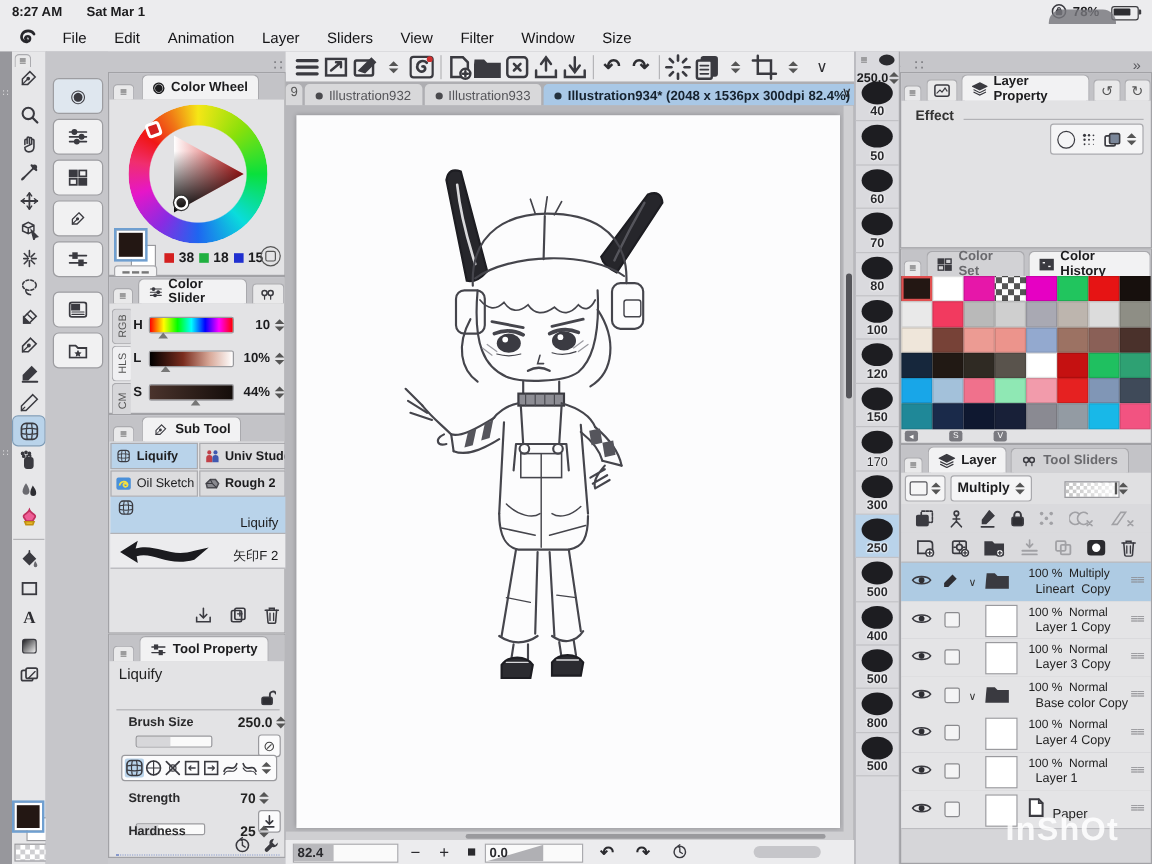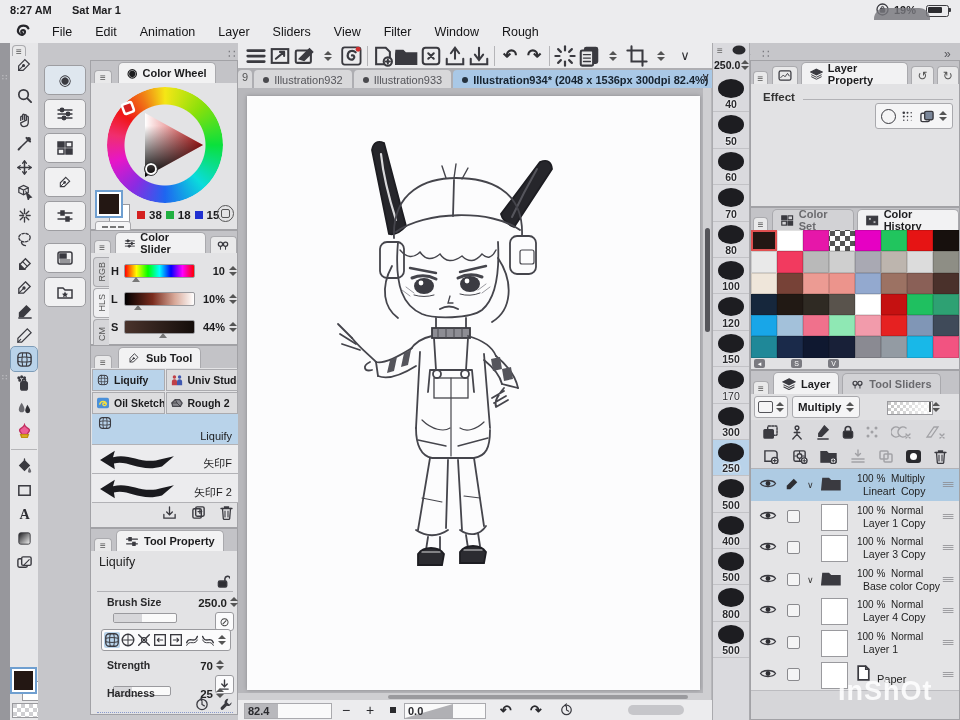--- a/index.html
+++ b/index.html
@@ -54,21 +54,21 @@
 <div class="abs" style="left:0;top:0;width:960px;height:20px;background:#ececee;display:flex;align-items:center;font-size:11px;font-weight:bold">
   <span class="abs" style="left:10px">8:27 AM</span>
   <span class="abs" style="left:72px">Sat Mar 1</span>
   <span class="ic abs" style="left:876px;top:3px;width:13px;height:13px">
       <svg viewBox="0 0 13 13" fill="none" stroke="#3a3a40" stroke-width="1.5" stroke-linecap="round">
         <circle cx="6.5" cy="6.5" r="5.5" stroke-width="1.3"></circle>
         <rect x="4.5" y="5.5" width="4" height="3.5" rx="0.8" fill="#3a3a40"></rect>
         <path d="M5.3,5.5 V4.6 a1.2,1.2 0 0 1 2.4,0 V5.5" stroke-width="1"></path>
       </svg>
     </span>
-  <span class="abs" style="left:894px">19%</span>
+  <span class="abs" style="left:894px">78%</span>
   <span class="abs" style="left:926px;top:5px;width:21px;height:10px;border:1px solid #3c3c40;border-radius:2.5px">
     <span class="abs" style="left:1px;top:1px;width:14px;height:6px;background:#2c2c30;border-radius:1px"></span>
     <span class="abs" style="left:22px;top:2px;width:2px;height:4px;background:#3c3c40;border-radius:0 1px 1px 0"></span>
   </span>
 </div>
 
 <div class="abs" style="left:874px;top:8px;width:56px;height:38px;background:rgba(118,118,124,.82);border-radius:11px;display:flex;align-items:center;justify-content:center">
   <span style="color:#f4f4f6;font-size:24px;font-weight:bold;line-height:1">›</span>
 </div>
 
@@ -80,21 +80,21 @@
     </span>
   <div id="menu-items" style="position:absolute;left:52px;display:flex;gap:23px;font-size:12.5px;color:#141416">
       <span>File</span>
       <span>Edit</span>
       <span>Animation</span>
       <span>Layer</span>
       <span>Sliders</span>
       <span>View</span>
       <span>Filter</span>
       <span>Window</span>
-      <span>Rough</span>
+      <span>Size</span>
     </div>
 </div>
 
 <div class="abs" style="left:0;top:43px;width:960px;height:25px;background:#c6c6ca">
   <span class="abs" style="left:6px;top:4px;color:#55555a;font-size:12px">«</span>
   <span class="abs" style="left:32px;top:4px;color:#77777c;font-size:12px">∷</span>
   <span class="abs" style="left:50px;top:4px;color:#55555a;font-size:12px">«</span>
   <span class="abs" style="left:80px;top:4px;color:#55555a;font-size:12px">‹</span>
   <span class="abs" style="left:228px;top:4px;color:#77777c;font-size:12px">∷</span>
   <div class="abs" style="left:238px;top:0;width:474px;height:25px;background:#ececee;display:flex;align-items:center;padding-left:6px;box-sizing:border-box">
@@ -608,21 +608,21 @@
       <div style="height:20px;display:flex;align-items:center;gap:4px;padding:0 3px;font-size:10.5px;font-weight:bold;overflow:hidden;white-space:nowrap;
      background:#dcdcde;border:1px solid #ababaf">
      <span class="ic" style="width:14px;height:12px;flex:none">
           <svg viewBox="0 0 16 14">
             <circle cx="5" cy="3.5" r="2" fill="#c04048"></circle>
             <path d="M2,13 V9 a3,3 0 0 1 6,0 V13 Z" fill="#c04048"></path>
             <circle cx="11" cy="3.5" r="2" fill="#4058b0"></circle>
             <path d="M8,13 V9 a3,3 0 0 1 6,0 V13 Z" fill="#4058b0"></path>
           </svg>
         </span>Univ Stude</div>
-      <div style="height:20px;display:flex;align-items:center;gap:4px;padding:0 3px;font-size:10.5px;font-weight:bold;overflow:hidden;white-space:nowrap;
+      <div style="height:20px;display:flex;align-items:center;gap:4px;padding:0 3px;font-size:10.5px;font-weight:normal;overflow:hidden;white-space:nowrap;
      background:#dcdcde;border:1px solid #ababaf">
      <span class="ic" style="width:14px;height:12px;flex:none">
           <svg viewBox="0 0 16 14">
             <rect x="1" y="1" width="14" height="12" rx="2" fill="#4a90d9"></rect>
             <path d="M4,9 C5,4 11,4 12,8 C12,10 9,11 8,9 C7,7 10,6 11,8" stroke="#f4e040" stroke-width="1.6" fill="none"></path>
           </svg>
         </span>Oil Sketch</div>
       <div style="height:20px;display:flex;align-items:center;gap:4px;padding:0 3px;font-size:10.5px;font-weight:bold;overflow:hidden;white-space:nowrap;
      background:#dcdcde;border:1px solid #ababaf">
      <span class="ic" style="width:14px;height:12px;flex:none">
@@ -634,28 +634,20 @@
     </div>
   <div id="subtool-items" class="abs" style="left:1px;top:68px;width:146px">
       <div style="position:relative;height:30px;background:#b9d3ea;border-bottom:1px solid #b2b2b6">
       <span class="ic" style="position:absolute;left:4px;top:2px;width:18px;height:14px">
           <svg viewBox="0 0 18 18" fill="none" stroke="#3a3a40" stroke-width="1.5" stroke-linecap="round">
             <rect x="2" y="2" width="14" height="14" rx="4"></rect>
             <path d="M7,2.5 C6,7 6,11 7,15.5 M11,2.5 C12,7 12,11 11,15.5 M2.5,7 C7,6 11,6 15.5,7 M2.5,11 C7,12 11,12 15.5,11" stroke-width="1.1"></path>
           </svg>
         </span>
       <span style="position:absolute;right:6px;bottom:2px;font-size:11px">Liquify</span>
-      </div>
-      <div style="position:relative;height:28px;background:#ececee;border-bottom:1px solid #b2b2b6">
-      <span class="ic" style="position:absolute;left:2px;top:2px;width:86px;height:24px">
-          <svg viewBox="0 0 86 26">
-            <path d="M3,14 L19,4 L17,11 C36,6 48,20 70,13 L83,10 L70,21 C46,28 32,13 18,18 L19,24 Z" fill="#1b1b1f"></path>
-          </svg>
-        </span>
-      <span style="position:absolute;right:6px;bottom:2px;font-size:11px">矢印F</span>
       </div>
       <div style="position:relative;height:28px;background:#ececee;border-bottom:1px solid #b2b2b6">
       <span class="ic" style="position:absolute;left:2px;top:2px;width:86px;height:24px">
           <svg viewBox="0 0 86 26">
             <path d="M3,14 L19,4 L17,11 C36,6 48,20 70,13 L83,10 L70,21 C46,28 32,13 18,18 L19,24 Z" fill="#1b1b1f"></path>
           </svg>
         </span>
       <span style="position:absolute;right:6px;bottom:2px;font-size:11px">矢印F 2</span>
       </div>
     </div>
@@ -940,21 +932,21 @@
   <span class="ic abs" style="left:18px;top:1px;width:16px;height:12px">
       <svg viewBox="0 0 16 12" fill="none" stroke="#3a3a40" stroke-width="1.5" stroke-linecap="round">
         <ellipse cx="8" cy="6" rx="6.5" ry="4.5" fill="#2a2a2e" stroke="none"></ellipse>
       </svg>
     </span>
   <span class="abs" style="left:1px;top:16px;font-size:10.5px;font-weight:bold">250.0</span>
   <span class="abs stepper" style="left:28px;top:17px">
       <i class="up"></i>
       <i class="dn"></i>
     </span>
-  <div id="brush-list" class="abs" style="left:0;top:33px;width:36px">
+  <div id="brush-list" class="abs" style="left:0;top:22px;width:36px">
       <div style="position:relative;height:35.4px;border-bottom:1px solid #c2c2c6;
       background:transparent">
      <i style="position:absolute;left:5px;top:3px;width:26px;height:19px;background:#1d1d21;border-radius:50%"></i>
      <span style="position:absolute;left:0;right:0;bottom:1px;text-align:center;font-size:10.5px;font-weight:bold;color:#2a2a2e;text-shadow:0 0 2px #fff,0 0 2px #fff">40</span>
    </div>
       <div style="position:relative;height:35.4px;border-bottom:1px solid #c2c2c6;
       background:transparent">
      <i style="position:absolute;left:5px;top:3px;width:26px;height:19px;background:#1d1d21;border-radius:50%"></i>
      <span style="position:absolute;left:0;right:0;bottom:1px;text-align:center;font-size:10.5px;font-weight:bold;color:#2a2a2e;text-shadow:0 0 2px #fff,0 0 2px #fff">50</span>
    </div>

